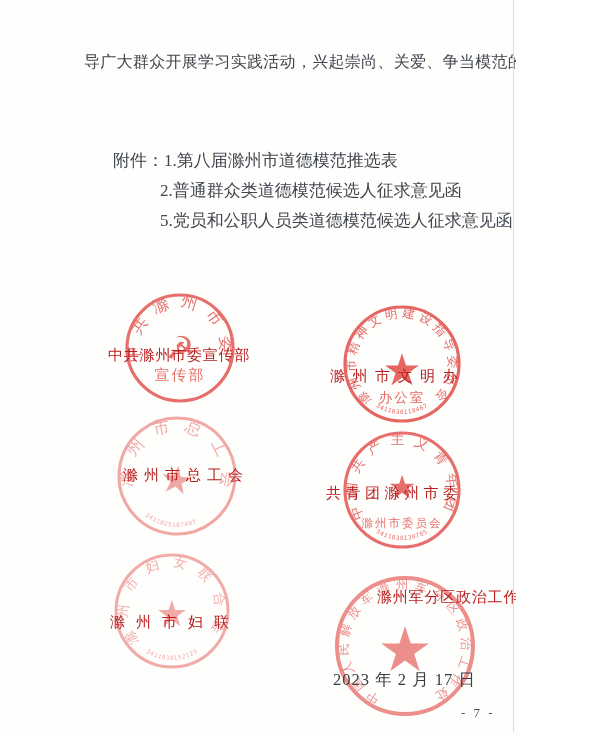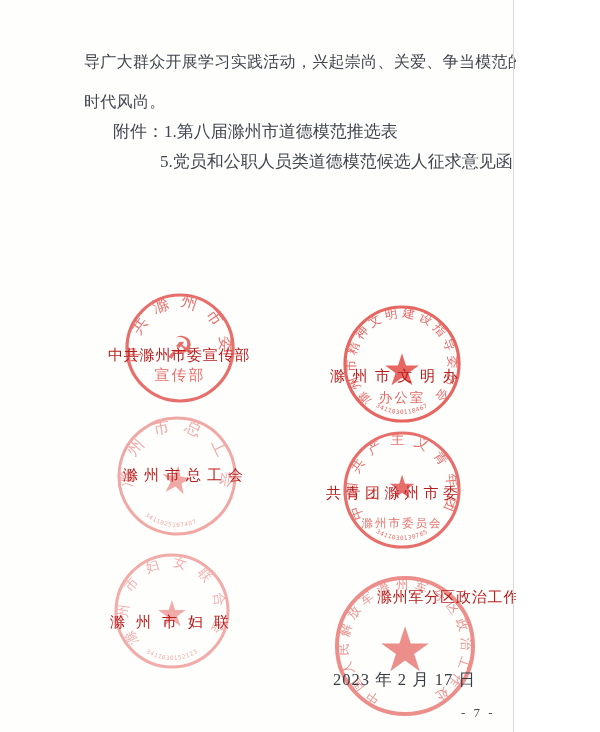--- a/index.html
+++ b/index.html
@@ -11,21 +11,21 @@
   .edge-line{
     position:absolute;right:2px;top:0;width:1px;height:100%;
     background:#dcdcdc;z-index:4;
   }
   .body-text{
     position:absolute;left:84px;top:42px;width:452px;
     font-size:16px;line-height:40px;letter-spacing:0.3px;color:#41454e;
     z-index:3;
   }
   .attachment{
-    position:absolute;left:113px;top:117px;
+    position:absolute;left:113px;top:146px;
     font-size:17px;line-height:30px;color:#41454e;z-index:3;white-space:nowrap;
   }
   .att-indent{padding-left:47px;}
   .signer{
     position:absolute;font-size:15px;color:#b91c1c;z-index:3;white-space:nowrap;font-family:Liberation Mono, monospace;
   }
   .date-line{
     position:absolute;left:333px;top:669px;font-size:16.5px;letter-spacing:1px;
     color:#383c44;z-index:3;white-space:nowrap;
   }
@@ -37,25 +37,25 @@
 </style>
 </head>
 <body>
 
 <div class="page">
 
   <div class="edge-line"></div>
 
   <div class="body-text">
     <div>导广大群众开展学习实践活动，兴起崇尚、关爱、争当模范的</div>
-    <div>时代风尚。</div>
   </div>
 
   <div class="attachment">
     <div><span>附件：</span><span>1.第八届滁州市道德模范推选表</span></div>
+    <div class="att-indent">2.普通群众类道德模范候选人征求意见函</div>
     <div class="att-indent">5.党员和公职人员类道德模范候选人征求意见函</div>
   </div>
 
   <div id="seals">
       <svg width="124" height="124" viewBox="0 0 124 124" style="left: 118px; top: 286px; opacity: 0.8;">
         <circle cx="62" cy="62" r="53" fill="none" stroke="#e24c47" stroke-width="3.2"></circle>
         <path id="ringpath-0" fill="none" d="M 25.63 80.93 A 41 41 0 1 1 98.37 80.93"></path>
         <text fill="#e24c47" font-size="16" letter-spacing="10.07" style="font-family: &quot;Liberation Serif&quot;, serif;"><textPath startOffset="50%" text-anchor="middle" href="#ringpath-0" xlink:href="#ringpath-0">中共滁州市委</textPath></text>
         <text x="62" y="62" fill="#e24c47" font-size="32" text-anchor="middle" dominant-baseline="central" style="font-family: &quot;DejaVu Sans&quot;, sans-serif;">☭</text>
         <text x="62" y="89" fill="#e24c47" font-size="15" letter-spacing="2" text-anchor="middle" dominant-baseline="central" style="font-family: &quot;Liberation Serif&quot;, serif;">宣传部</text>

